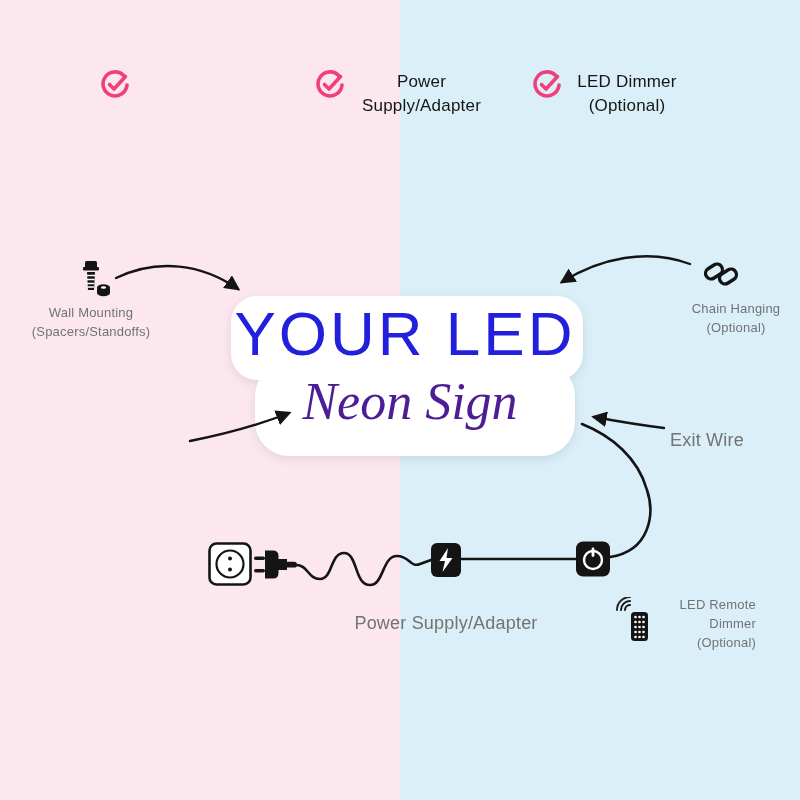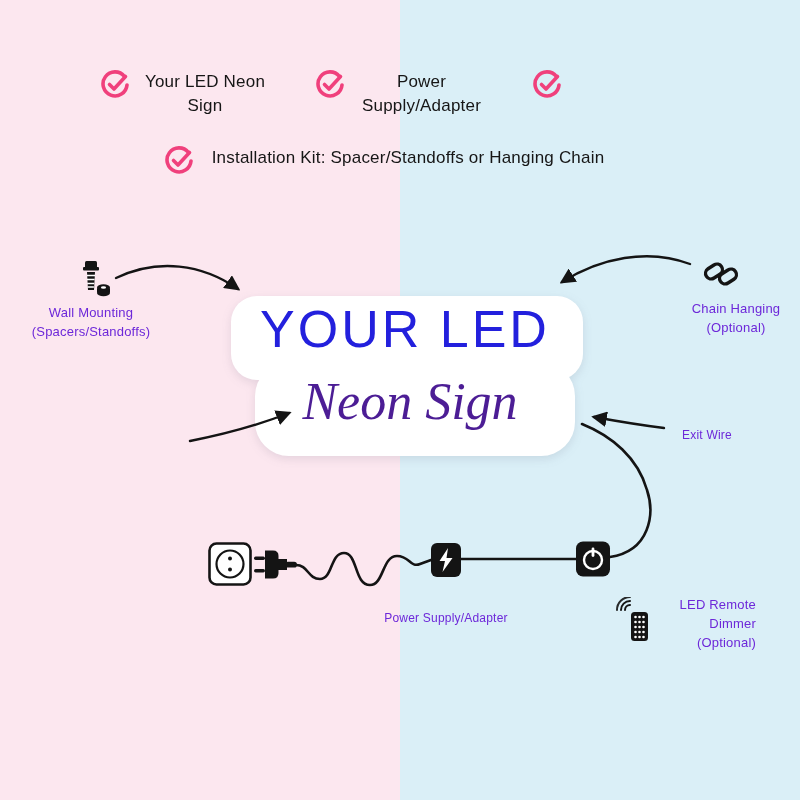--- a/index.html
+++ b/index.html
@@ -11,73 +11,66 @@
   .bg-right{ left:400px; background:#daeff7; }
   .overlay { position:absolute; left:0; top:0; width:800px; height:800px; pointer-events:none; }
   .arrow { fill:none; stroke:#141414; stroke-width:2.4; stroke-linecap:round; }
   .wire  { fill:none; stroke:#141414; stroke-width:2.6; stroke-linecap:round; }
 
   .check-item { position:absolute; display:flex; align-items:flex-start; gap:9px; }
   .check-label { font-size:17px; line-height:1.4; text-align:center; letter-spacing:0.2px; color:#161616; }
 
   .abs { position:absolute; }
   .callout { position:absolute; font-size:13px; line-height:1.45; text-align:center;
-             white-space:pre-line; color:#6d28d9; letter-spacing:0.2px; }
-  .callout.big { font-size:12px; }
+             white-space:pre-line; color:#737373; letter-spacing:0.2px; }
+  .callout.big { font-size:18px; }
 
   .sign-wrap { position:absolute; left:225px; top:288px; width:365px; height:180px;
                filter:drop-shadow(0 3px 5px rgba(70,70,100,0.13)); }
   .blob { position:absolute; background:#ffffff; }
   .blob-top    { left:6px;  top:8px;  width:352px; height:84px; border-radius:26px; }
   .blob-bottom { left:30px; top:74px; width:320px; height:94px; border-radius:34px; }
 
   .sign-line1 { position:absolute; left:228px; top:303px; width:354px; text-align:center;
-                font-size:52px; line-height:1; letter-spacing:3px; color:#2320dd; }
+                font-size:62px; line-height:1; letter-spacing:3px; color:#2320dd; }
   .sign-line2 { position:absolute; left:240px; top:376px; width:340px; text-align:center;
                 font-family:Liberation Serif, serif; font-style:italic;
                 font-size:52px; line-height:1; color:#4c1d95; }
 </style>
 </head>
 <body>
 
 <div class="canvas">
 
   <div class="bg-half bg-left"></div>
   <div class="bg-half bg-right"></div>
 
   <div class="check-item" style="left:100px; top:70px;">
     <svg width="30" height="30" viewBox="0 0 30 30">
       <path d="M24.5,6.5 A12,12 0 1 0 27,15" fill="none" stroke="#f0407c" stroke-width="3.6" stroke-linecap="round"></path>
       <path d="M9.5,14.5 L14,19 L25.5,6.5" fill="none" stroke="#f0407c" stroke-width="3.6" stroke-linecap="round" stroke-linejoin="round"></path>
     </svg>
-    <div class="check-label" style="width:132px;">Your LED Neon Sign</div>
   </div>
 
   <div class="check-item" style="left:315px; top:70px;">
     <svg width="30" height="30" viewBox="0 0 30 30">
       <path d="M24.5,6.5 A12,12 0 1 0 27,15" fill="none" stroke="#f0407c" stroke-width="3.6" stroke-linecap="round"></path>
       <path d="M9.5,14.5 L14,19 L25.5,6.5" fill="none" stroke="#f0407c" stroke-width="3.6" stroke-linecap="round" stroke-linejoin="round"></path>
     </svg>
     <div class="check-label" style="width:135px;">Power Supply/Adapter</div>
   </div>
 
   <div class="check-item" style="left:532px; top:70px;">
     <svg width="30" height="30" viewBox="0 0 30 30">
       <path d="M24.5,6.5 A12,12 0 1 0 27,15" fill="none" stroke="#f0407c" stroke-width="3.6" stroke-linecap="round"></path>
       <path d="M9.5,14.5 L14,19 L25.5,6.5" fill="none" stroke="#f0407c" stroke-width="3.6" stroke-linecap="round" stroke-linejoin="round"></path>
     </svg>
+    <div class="check-label" style="width:112px;">LED Dimmer (Optional)</div>
   </div>
 
-  <div class="check-item" style="left:164px; top:146px;">
-    <svg width="30" height="30" viewBox="0 0 30 30">
-      <path d="M24.5,6.5 A12,12 0 1 0 27,15" fill="none" stroke="#f0407c" stroke-width="3.6" stroke-linecap="round"></path>
-      <path d="M9.5,14.5 L14,19 L25.5,6.5" fill="none" stroke="#f0407c" stroke-width="3.6" stroke-linecap="round" stroke-linejoin="round"></path>
-    </svg>
-    <div class="check-label" style="width:410px;">Installation Kit: Spacer/Standoffs or Hanging Chain</div>
-  </div>
 
   <div class="sign-wrap">
     <div class="blob blob-top"></div>
     <div class="blob blob-bottom"></div>
   </div>
   <div class="sign-line1">YOUR LED</div>
   <div class="sign-line2">Neon Sign</div>
 
   <svg class="abs" style="left:76px; top:260px;" width="36" height="38" viewBox="0 0 36 38">
     <rect x="9" y="1" width="12" height="7" rx="1.5" fill="#141414"></rect>

